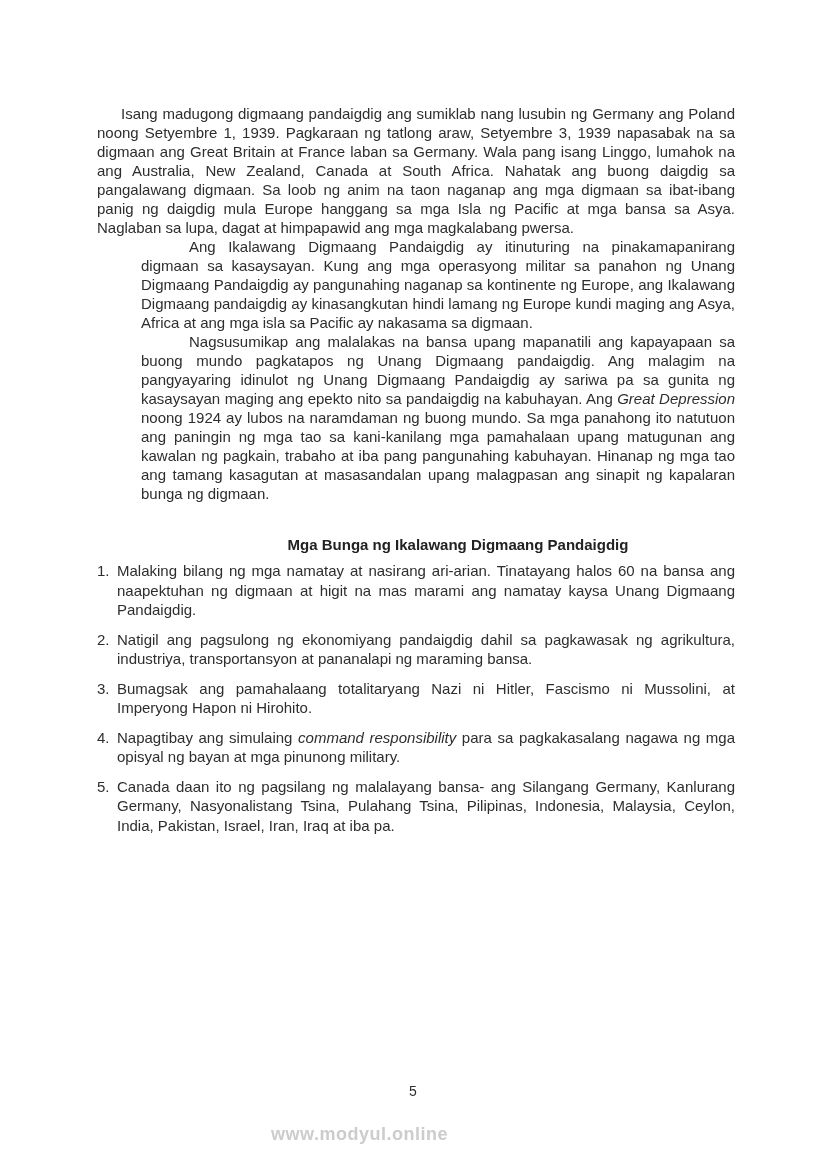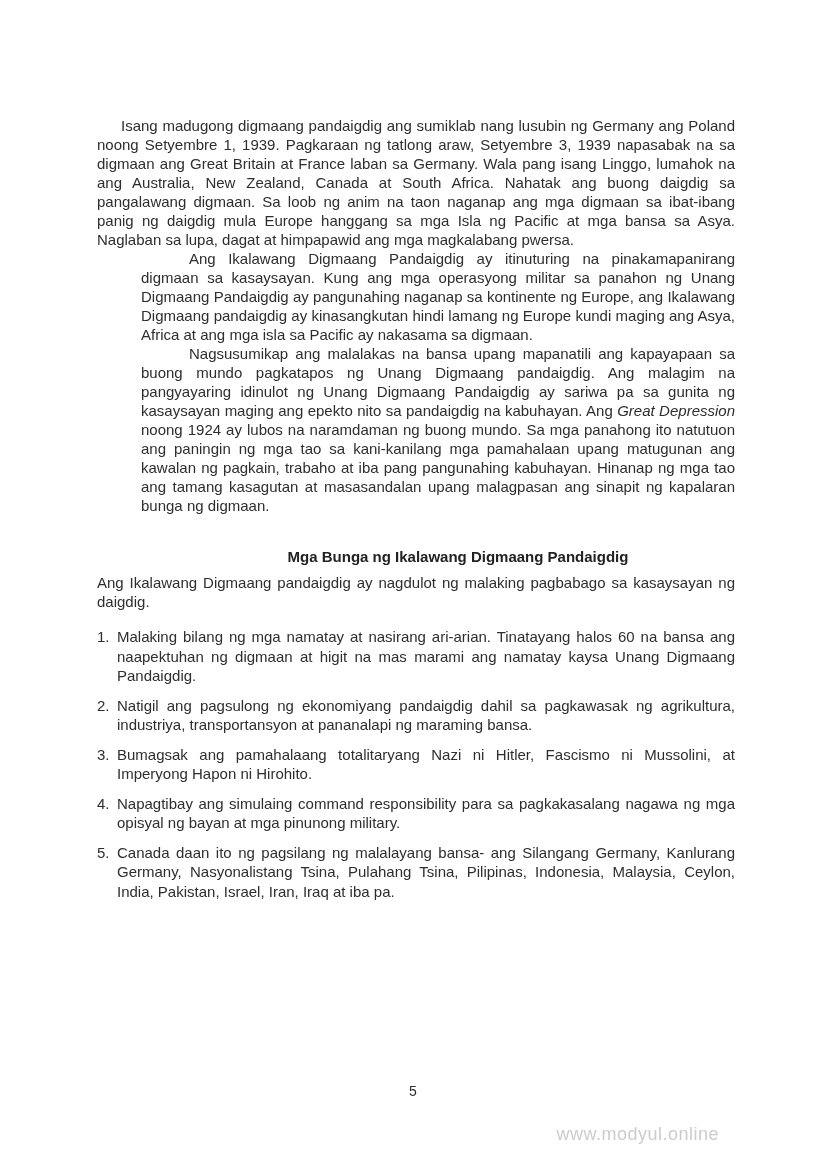--- a/index.html
+++ b/index.html
@@ -16,21 +16,21 @@
     color: #2e2e2e;
   }
   .page {
     position: absolute;
     inset: 0;
     background: #ffffff;
   }
   .content {
     position: absolute;
     left: 97px;
-    top: 116px;
+    top: 104px;
     width: 638px;
     font-size: 15px;
     line-height: 19px;
     text-align: justify;
   }
   .para {
     margin: 0;
   }
   .indent-sm { text-indent: 24px; }
   .indent-lg { text-indent: 48px; margin-left: 44px; }
@@ -67,63 +67,63 @@
     text-align: center;
     font-size: 14px;
     line-height: 16px;
     color: #2e2e2e;
   }
   .watermark {
     position: absolute;
     left: 0;
     top: 1124px;
     width: 719px;
-    text-align: right;
+    text-align: center;
     font-size: 18px;
     letter-spacing: 0.5px;
     color: #cccccc;
+    font-weight: bold;
   }
 </style>
 </head>
 <body>
 
 <div class="page">
   <div class="content">
 
     <p class="para indent-sm"><span>Isang madugong digmaang pandaigdig ang sumiklab nang lusubin ng Germany ang Poland noong Setyembre 1, 1939. Pagkaraan ng tatlong araw, Setyembre 3, 1939 napasabak na sa digmaan ang Great Britain at France laban sa Germany. Wala pang isang Linggo, lumahok na ang Australia, New Zealand, Canada at South Africa. Nahatak ang buong daigdig sa pangalawang digmaan. Sa loob ng anim na taon naganap ang mga digmaan sa ibat-ibang panig ng daigdig mula Europe hanggang sa mga Isla ng Pacific at mga bansa sa Asya. Naglaban sa lupa, dagat at himpapawid ang mga magkalabang pwersa.</span></p>
 
     <p class="para indent-lg"><span>Ang Ikalawang Digmaang Pandaigdig ay itinuturing na pinakamapanirang digmaan sa kasaysayan. Kung ang mga operasyong militar sa panahon ng Unang Digmaang Pandaigdig ay pangunahing naganap sa kontinente ng Europe, ang Ikalawang Digmaang pandaigdig ay kinasangkutan hindi lamang ng Europe kundi maging ang Asya, Africa at ang mga isla sa Pacific ay nakasama sa digmaan.</span></p>
 
 
     <p class="para indent-lg"><span>Nagsusumikap ang malalakas na bansa upang mapanatili ang kapayapaan sa buong mundo pagkatapos ng Unang Digmaang pandaigdig. Ang malagim na pangyayaring idinulot ng Unang Digmaang Pandaigdig ay sariwa pa sa gunita ng kasaysayan maging ang epekto nito sa pandaigdig na kabuhayan. Ang </span><span style="font-style: italic;">Great Depression</span><span> noong 1924 ay lubos na naramdaman ng buong mundo. Sa mga panahong ito natutuon ang paningin ng mga tao sa kani-kanilang mga pamahalaan upang matugunan ang kawalan ng pagkain, trabaho at iba pang pangunahing kabuhayan. Hinanap ng mga tao ang tamang kasagutan at masasandalan upang malagpasan ang sinapit ng kapalaran bunga ng digmaan.</span></p>
 
     <h2 class="heading">Mga Bunga ng Ikalawang Digmaang Pandaigdig</h2>
 
-    <p class="para intro">Ang Ikalawang Digmaang pandaigdig ay nagdulot ng malaking pagbabago sa kasaysayan ng daigdig.</p>
 
     <div class="list">
 
       <div class="item">
         <span class="num">1.</span>
         <span class="itext"><span>Malaking bilang ng mga namatay at nasirang ari-arian. Tinatayang halos 60 na bansa ang naapektuhan ng digmaan at higit na mas marami ang namatay kaysa Unang Digmaang Pandaigdig.</span></span>
       </div>
 
       <div class="item">
         <span class="num">2.</span>
         <span class="itext"><span>Natigil ang pagsulong ng ekonomiyang pandaigdig dahil sa pagkawasak ng agrikultura, industriya, transportansyon at pananalapi ng maraming bansa.</span></span>
       </div>
 
       <div class="item">
         <span class="num">3.</span>
         <span class="itext"><span>Bumagsak ang pamahalaang totalitaryang Nazi ni Hitler, Fascismo ni Mussolini, at Imperyong Hapon ni Hirohito.</span></span>
       </div>
 
       <div class="item">
         <span class="num">4.</span>
-        <span class="itext"><span>Napagtibay ang simulaing </span><span style="">command responsibility</span><span> para sa pagkakasalang nagawa ng mga opisyal ng bayan at mga pinunong military.</span></span>
+        <span class="itext"><span>Napagtibay ang simulaing </span><span style="font-style: italic;">command responsibility</span><span> para sa pagkakasalang nagawa ng mga opisyal ng bayan at mga pinunong military.</span></span>
       </div>
 
       <div class="item">
         <span class="num">5.</span>
         <span class="itext"><span>Canada daan ito ng pagsilang ng malalayang bansa- ang Silangang Germany, Kanlurang Germany, Nasyonalistang Tsina, Pulahang Tsina, Pilipinas, Indonesia, Malaysia, Ceylon, India, Pakistan, Israel, Iran, Iraq at iba pa.</span></span>
       </div>
 
     </div>
   </div>
 

